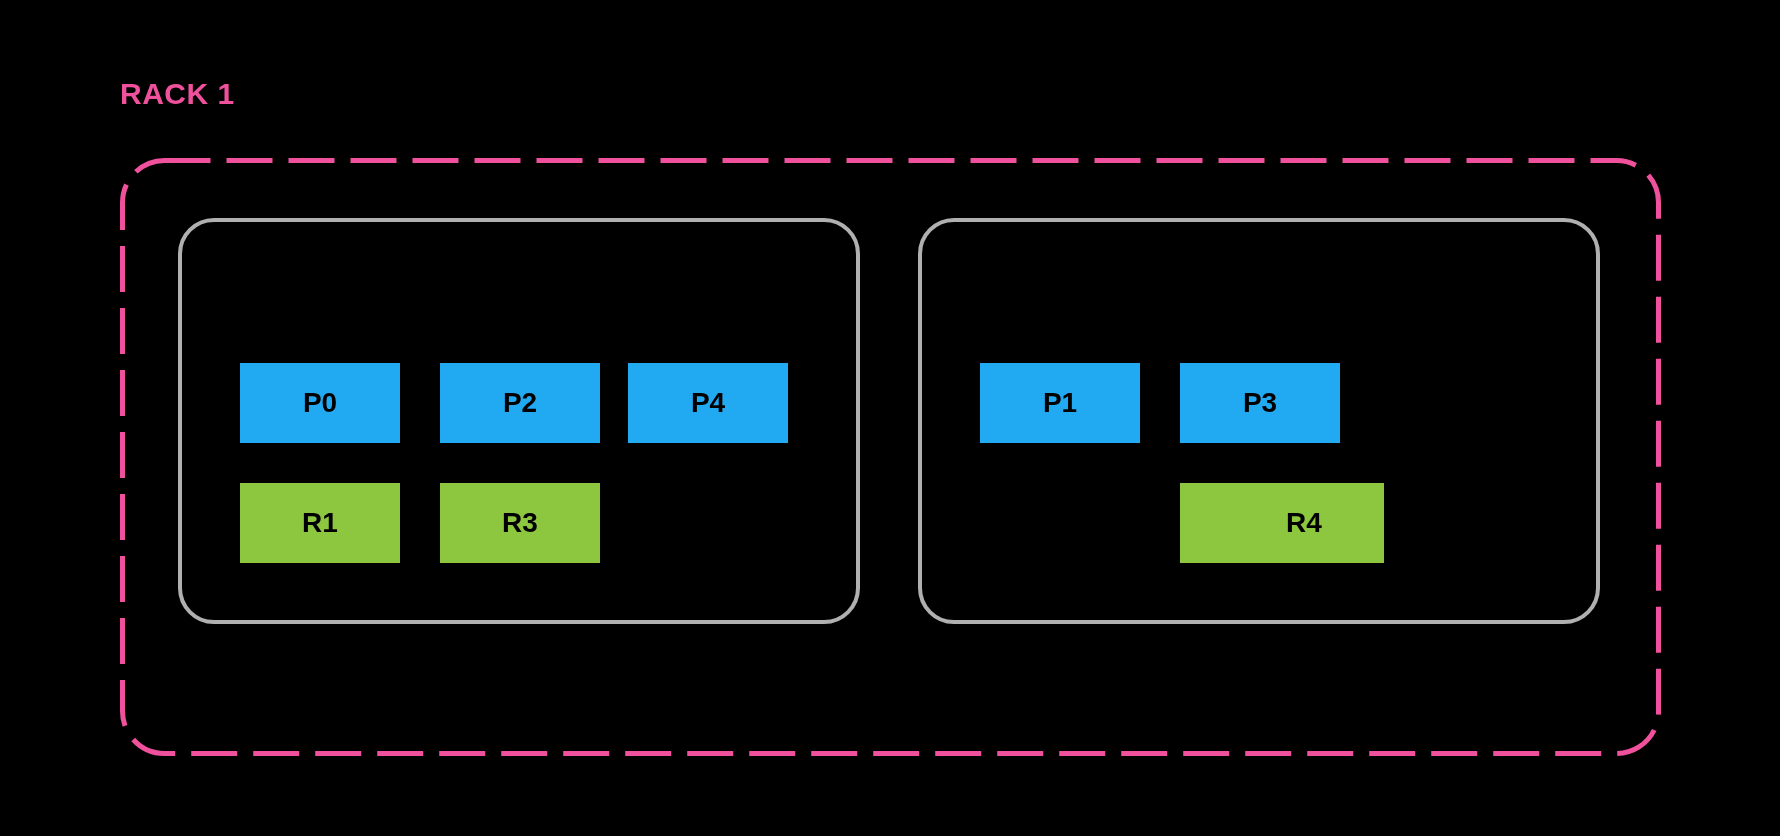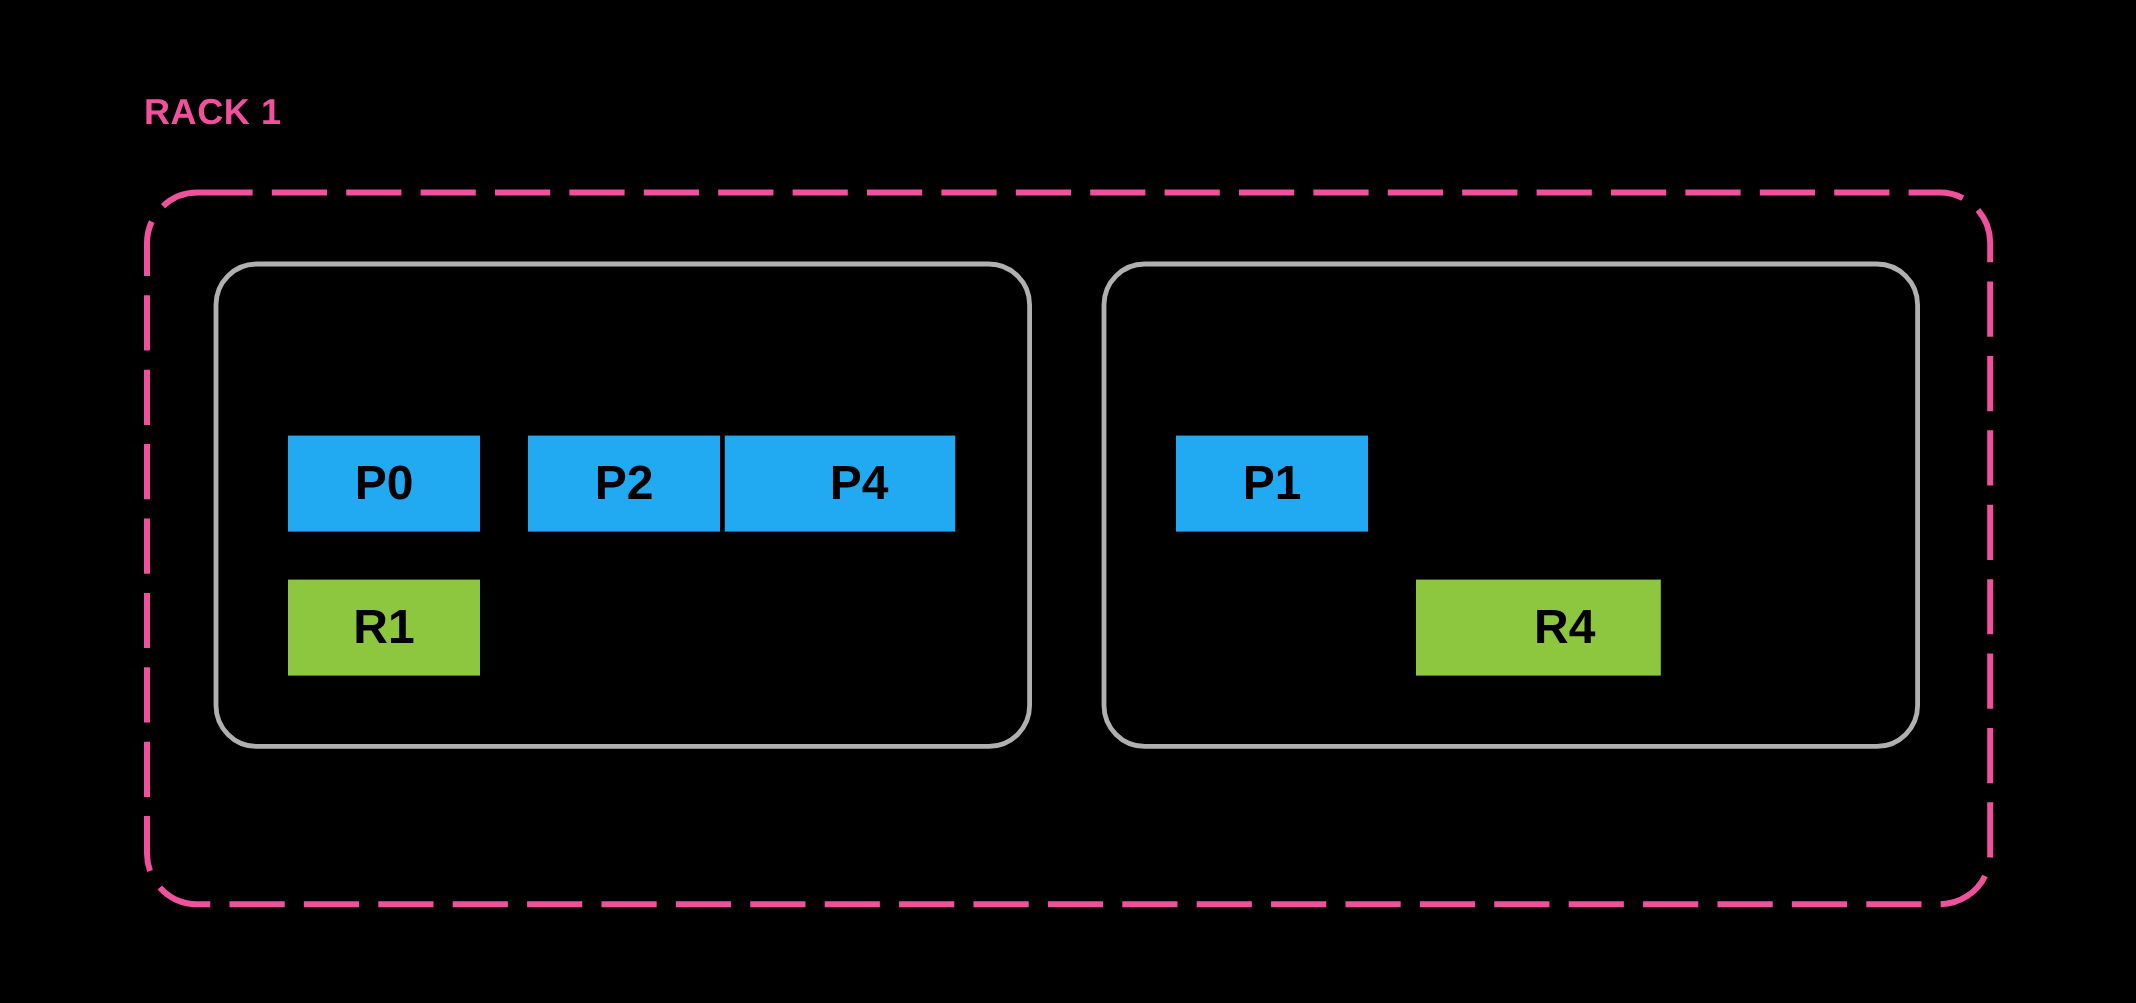--- a/index.html
+++ b/index.html
@@ -49,21 +49,21 @@
   }
   .node.n1 { left: 178px; }
   .node.n2 { left: 918px; }
   .cell {
     position: absolute;
     width: 160px;
     height: 80px;
     display: flex;
     align-items: center;
     justify-content: center;
-    font-size: 40px;
+    font-size: 28px;
     font-weight: 700;
     color: var(--boxtext, #000000);
   }
   .cell.primary { background: var(--blue, #21A9F1); }
   .cell.replica { background: var(--green, #8DC63F); }
 </style>
 </head>
 <body>
 
 <div class="canvas">
@@ -72,19 +72,21 @@
 
   <svg class="rack-border" width="1780" height="836" viewBox="0 0 1780 836" aria-hidden="true">
     <rect x="122.5" y="160.5" width="1536" height="593" rx="42"></rect>
   </svg>
 
   <div class="node n1"></div>
   <div class="node n2"></div>
 
   <div class="cell primary" style="left:240px;  top:363px;">P0</div>
   <div class="cell primary" style="left:440px;  top:363px;">P2</div>
-  <div class="cell primary" style="left:604px;  top:363px;padding-left:32px;">P4</div>
+  <div class="cell primary" style="left:628px;  top:363px;">P4</div>
   <div class="cell replica" style="left:240px;  top:483px;">R1</div>
+  <div class="cell replica" style="left:440px;  top:483px;">R3</div>
 
   <div class="cell primary" style="left:980px;  top:363px;text-align:center;">P1</div>
+  <div class="cell primary" style="left:1180px; top:363px;">P3</div>
   <div class="cell replica" style="left:1180px; top:483px;padding-left:44px;">R4</div>
 
 </div>
 
 </body></html>

